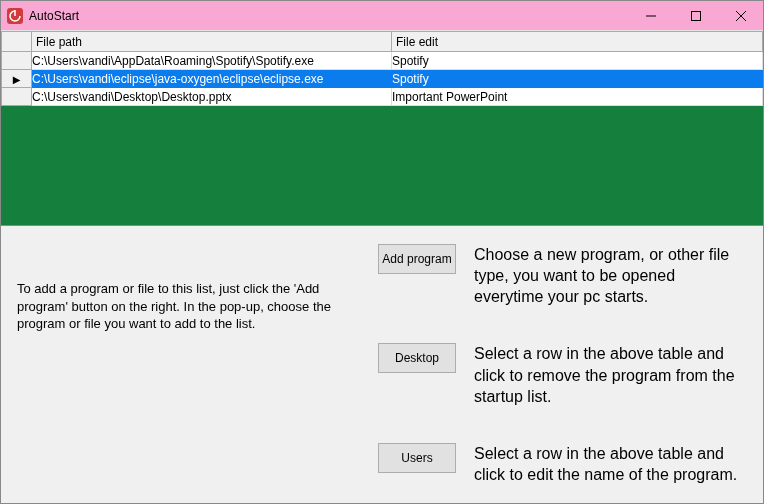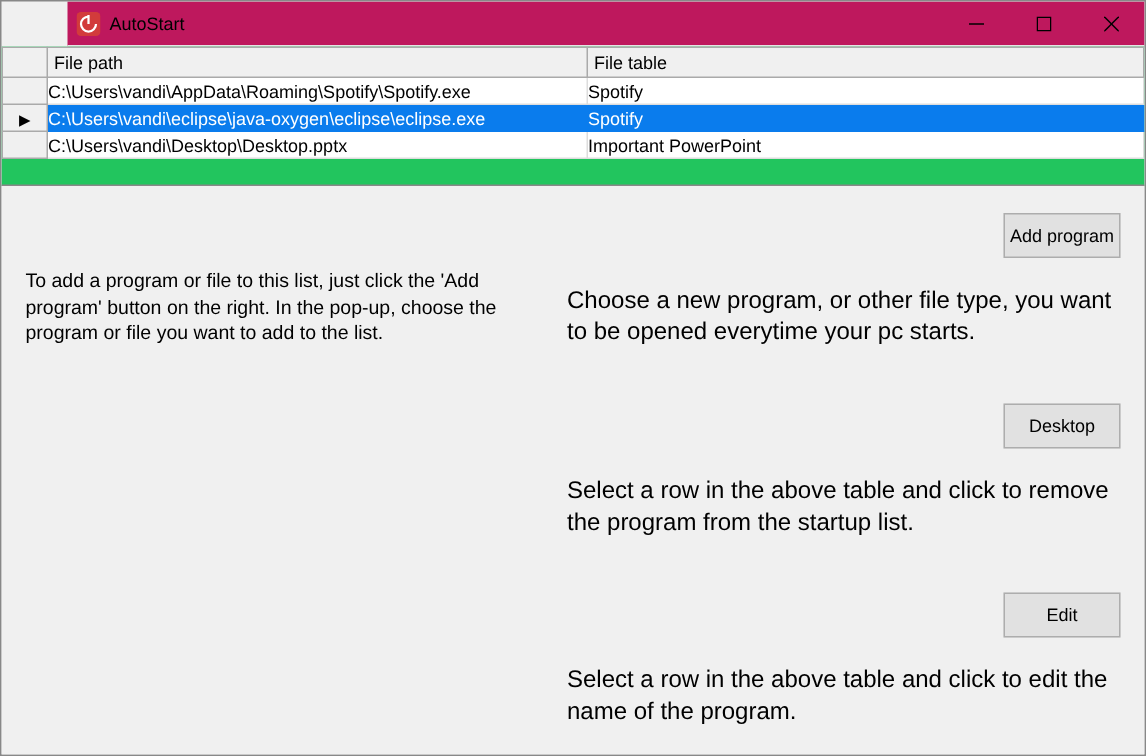--- a/index.html
+++ b/index.html
@@ -10,26 +10,25 @@
     width: 764px;
     height: 504px;
     overflow: hidden;
     display: flex;
     flex-direction: column;
     border: 1px solid #888;
   }
   
   .titlebar {
     height: 30px;
-    background: #be185d;
+    background: #f9a8d4;
     display: flex;
     align-items: center;
     padding-left: 6px;
     border-bottom: 1px solid #e5e5e5;
-    margin-left: 44px;
   }
   .titlebar .app-icon {
     width: 16px; height: 16px;
     margin-right: 6px;
     display: flex; align-items: center; justify-content: center;
   }
   .titlebar .app-icon svg { width: 16px; height: 16px; }
   .titlebar .title {
     font-size: 12px;
     color: #000;
@@ -40,21 +39,21 @@
     display: flex; align-items: center; justify-content: center;
     background: transparent;
     border: none;
     font-family: inherit;
   }
   .win-btn svg { width: 10px; height: 10px; }
 
   
   .table-area {
     height: 243px;
-    background: #22c55e;
+    background: #15803d;
     padding: 0;
     border-bottom: 1px solid #888;
     overflow: hidden;
   }
   .grid {
     width: 100%;
     border-collapse: collapse;
     background: #fff;
     font-size: 12px;
   }
@@ -101,23 +100,22 @@
   }
   .left-text p + p { margin-top: 14px; font-style: italic; }
   .actions {
     flex: 1;
     display: flex;
     flex-direction: column;
     gap: 36px;
   }
   .action-row {
     display: flex;
-    align-items: flex-end;
+    align-items: flex-start;
     gap: 18px;
-    flex-direction: column;
   }
   .action-row button {
     width: 78px;
     height: 30px;
     background: #e1e1e1;
     border: 1px solid #adadad;
     font-family: inherit;
     font-size: 12px;
     flex-shrink: 0;
   }
@@ -157,21 +155,21 @@
       </svg>
   </button>
 </div>
 
 <div class="table-area">
   <table class="grid">
     <thead>
       <tr>
         <th class="rowhdr"></th>
         <th class="col-path">File path</th>
-        <th class="col-name">File table</th>
+        <th class="col-name">File edit</th>
       </tr>
     </thead>
     <tbody id="tbody">
         <tr>
           <td class="rowhdr"></td>
           <td>C:\Users\vandi\AppData\Roaming\Spotify\Spotify.exe</td>
           <td>Spotify</td>
         </tr>
         <tr class="selected">
           <td class="rowhdr"><span class="row-indicator">▶</span></td>
@@ -194,17 +192,17 @@
   <div class="actions">
     <div class="action-row">
       <button>Add program</button>
       <div class="desc">Choose a new program, or other file type, you want to be opened everytime your pc starts.</div>
     </div>
     <div class="action-row">
       <button>Desktop</button>
       <div class="desc">Select a row in the above table and click to remove the program from the startup list.</div>
     </div>
     <div class="action-row">
-      <button>Edit</button>
+      <button>Users</button>
       <div class="desc">Select a row in the above table and click to edit the name of the program.</div>
     </div>
   </div>
 </div>
 
 </body></html>

